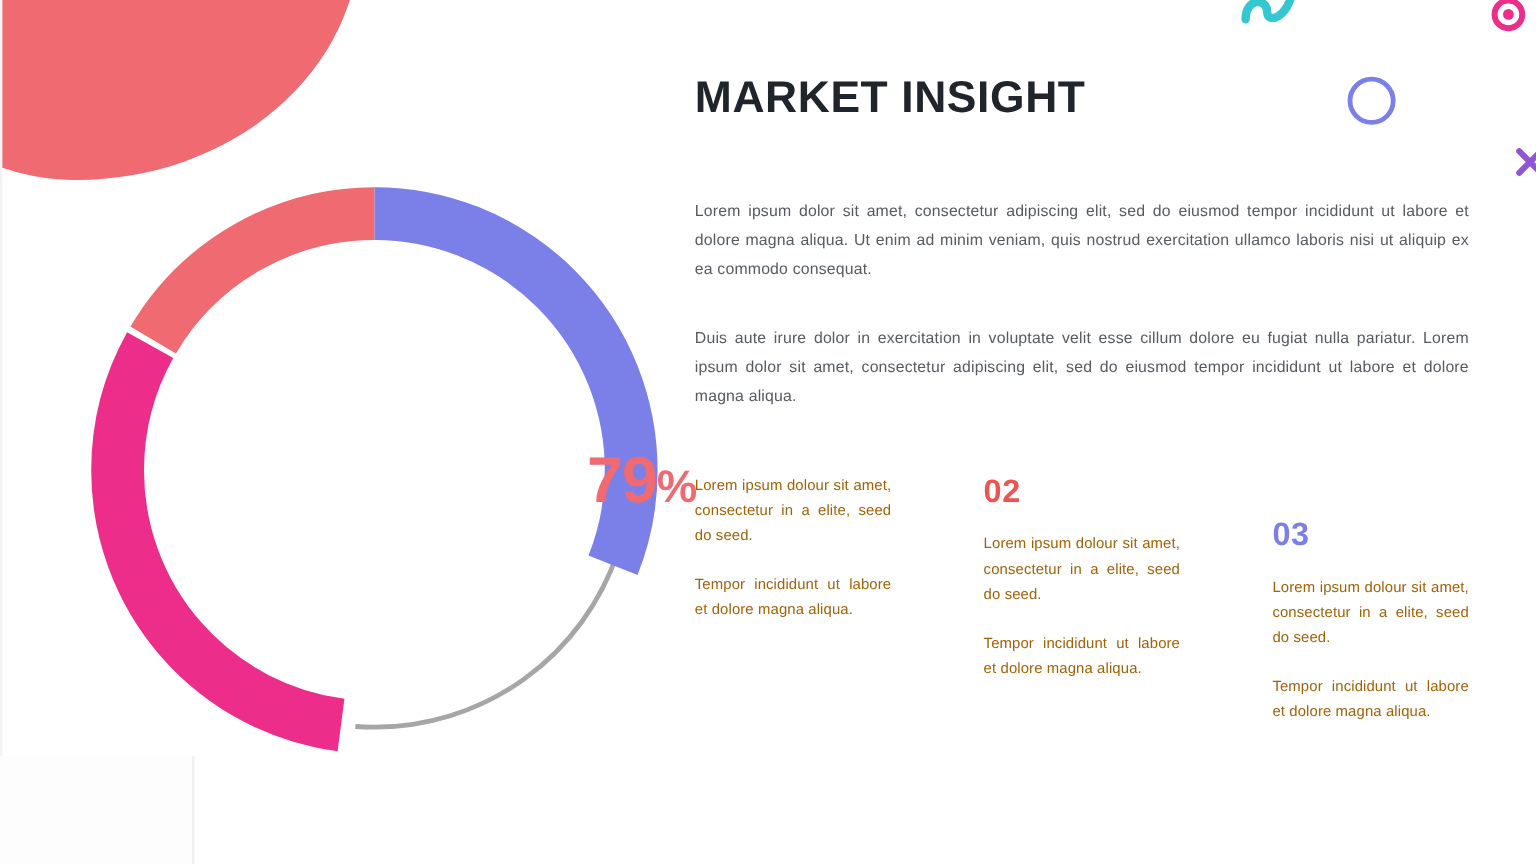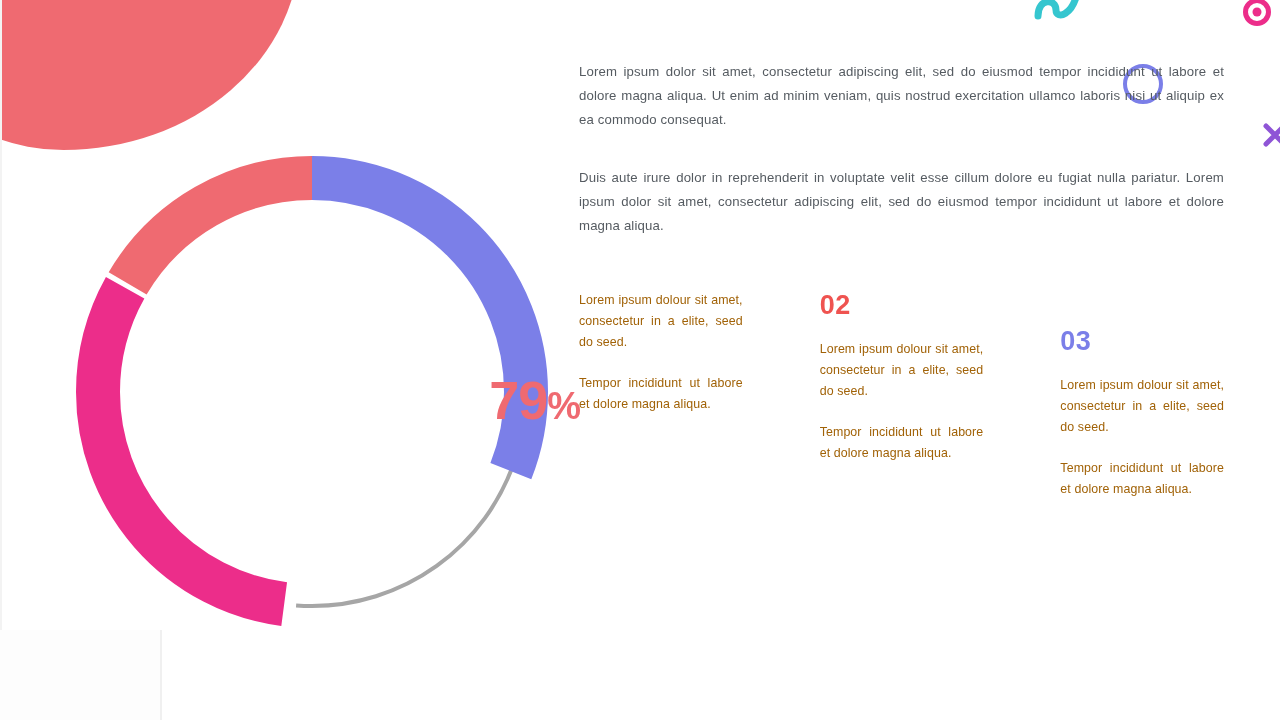--- a/index.html
+++ b/index.html
@@ -136,23 +136,24 @@
     <circle cx="260" cy="260" r="214" fill="none" stroke="#ef6a71" stroke-width="44" stroke-dasharray="223 1122" stroke-dashoffset="-1122" transform="rotate(-90 260 260)"></circle>
   </svg>
   <div class="donut-center">
     <div class="donut-value">
       <span>79</span><span class="pct">%</span>
     </div>
   </div>
 </div>
 
 <div class="right">
+  <h1 class="title">MARKET INSIGHT</h1>
 
   <p class="para">Lorem ipsum dolor sit amet, consectetur adipiscing elit, sed do eiusmod tempor incididunt ut labore et dolore magna aliqua. Ut enim ad minim veniam, quis nostrud exercitation ullamco laboris nisi ut aliquip ex ea commodo consequat.</p>
-  <p class="para second">Duis aute irure dolor in reprehenderit in voluptate velit esse cillum dolore eu fugiat nulla pariatur. Lorem ipsum dolor sit amet, consectetur adipiscing elit, sed do eiusmod tempor incididunt ut labore et dolore magna aliqua.</p>
+  <p class="para second">Duis aute irure dolor in exercitation in voluptate velit esse cillum dolore eu fugiat nulla pariatur. Lorem ipsum dolor sit amet, consectetur adipiscing elit, sed do eiusmod tempor incididunt ut labore et dolore magna aliqua.</p>
 
   <div class="cols">
     <div class="col">
       <p class="col-text">Lorem ipsum dolour sit amet, consectetur in a elite, seed do seed.</p>
       <p class="col-text">Tempor incididunt ut labore et dolore magna aliqua.</p>
     </div>
     <div class="col">
       <div class="col-num" style="color:#ef5350">02</div>
       <p class="col-text">Lorem ipsum dolour sit amet, consectetur in a elite, seed do seed.</p>
       <p class="col-text">Tempor incididunt ut labore et dolore magna aliqua.</p>

